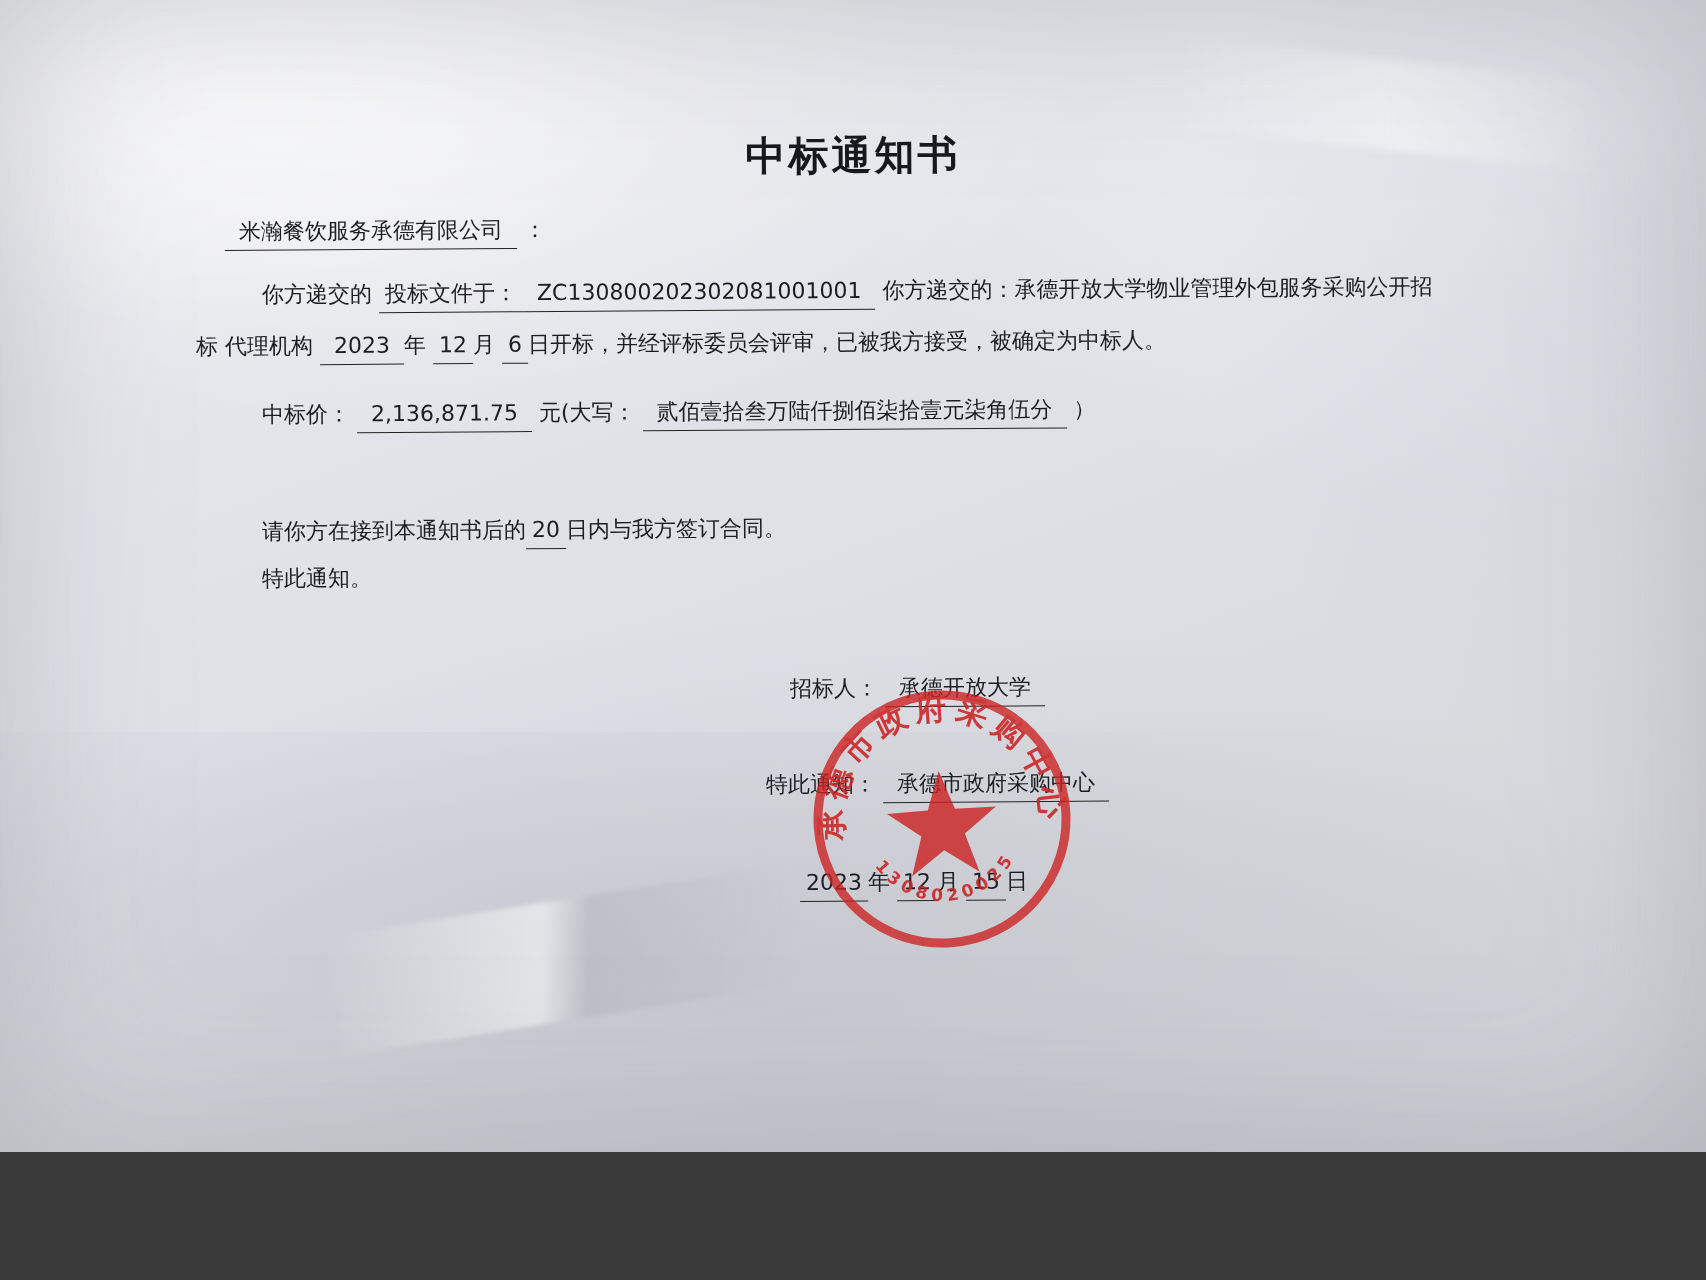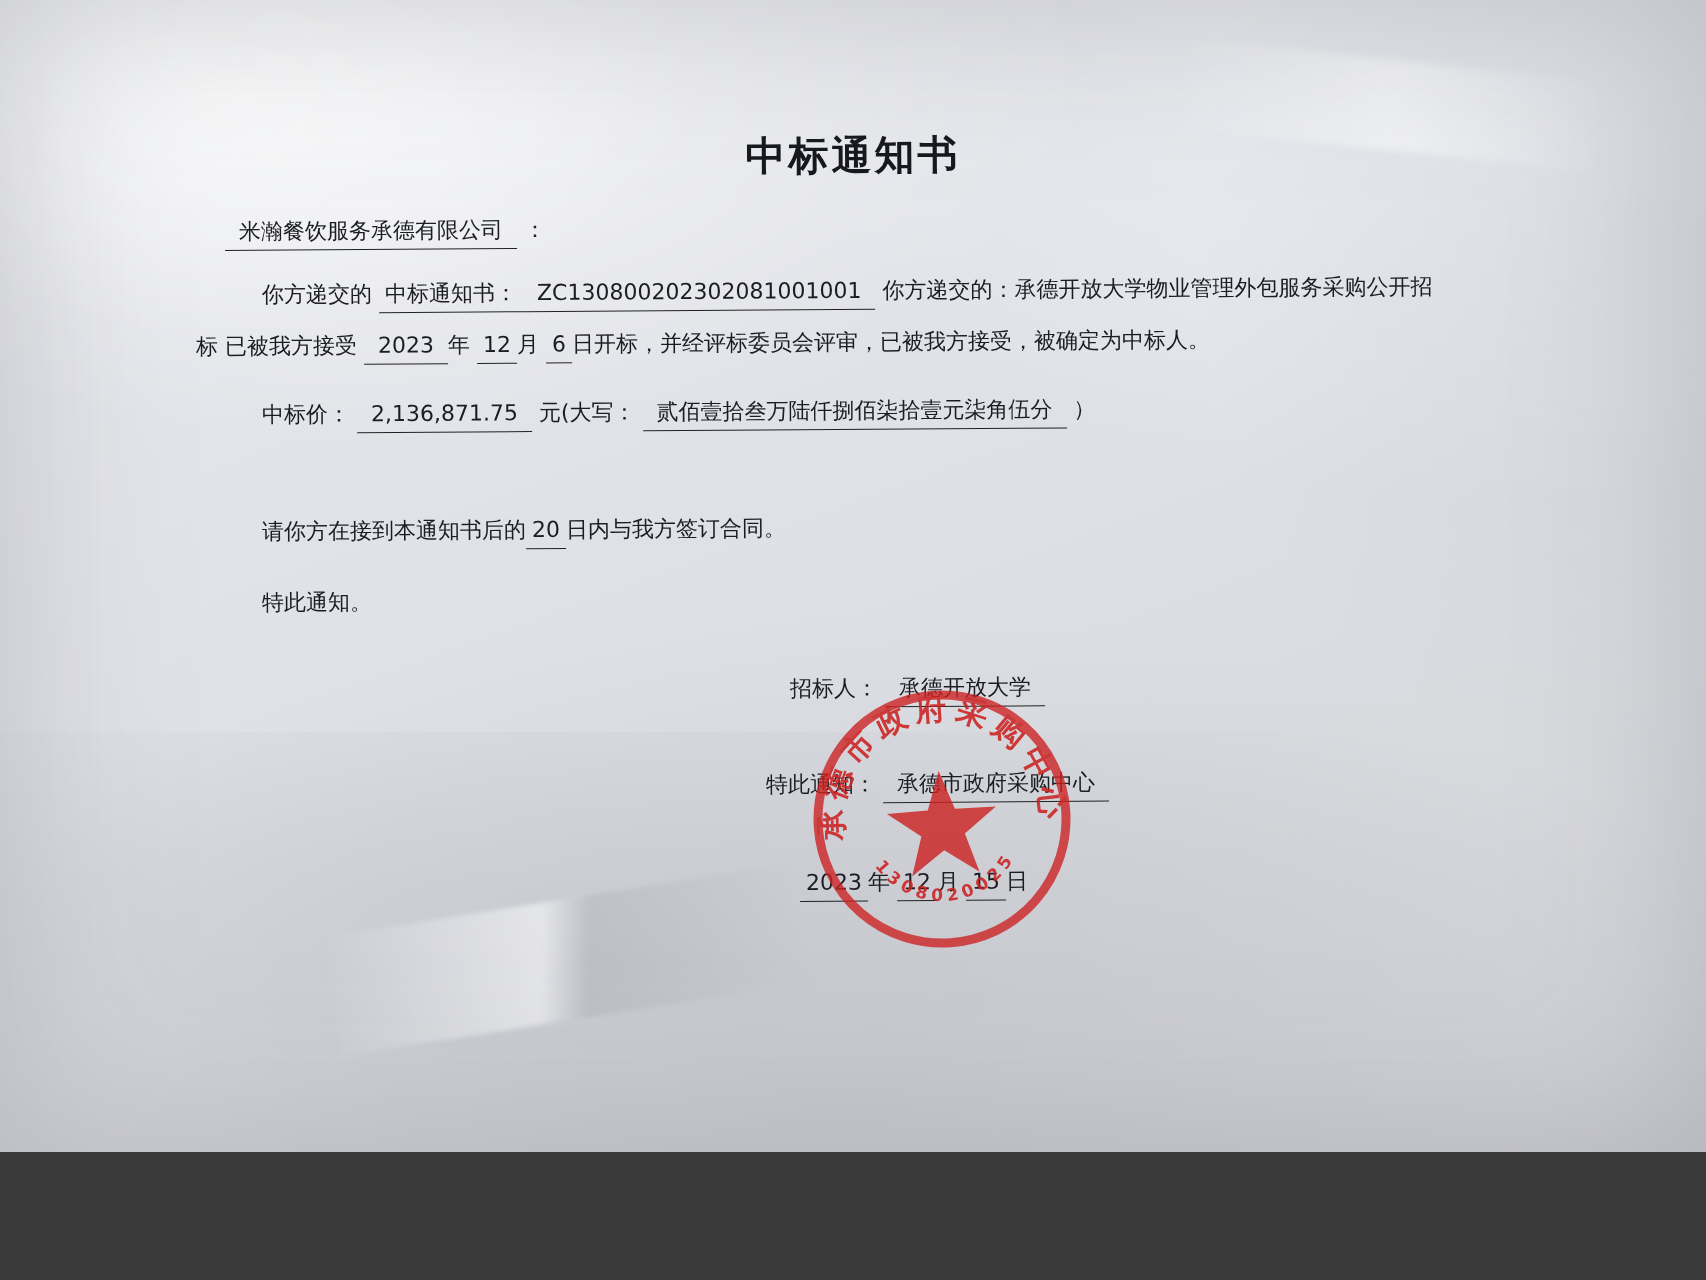--- a/index.html
+++ b/index.html
@@ -92,21 +92,21 @@
     border-bottom: 1.6px solid #222;
     padding: 0 6px 2px 6px;
   }
   .u-wide { padding: 0 14px 2px 14px; }
 
   .l-addressee { left: 225px; top: 215px; }
   .l-body1     { left: 262px; top: 278px; }
   .l-body2     { left: 196px; top: 330px; }
   .l-price     { left: 262px; top: 398px; }
   .l-sign      { left: 262px; top: 515px; }
-  .l-note      { left: 262px; top: 586px; }
+  .l-note      { left: 262px; top: 562px; }
   .l-tenderer  { left: 790px; top: 672px; }
   .l-agency    { left: 766px; top: 768px; }
   .l-date      { left: 800px; top: 866px; }
 
   
   .seal {
     position: absolute;
     left: 808px;
     top: 685px;
     width: 268px;
@@ -137,27 +137,27 @@
 
     <div class="title">中标通知书</div>
 
     <div class="line l-addressee">
       <span class="u u-wide">米瀚餐饮服务承德有限公司</span>
       <span>：</span>
     </div>
 
     <div class="line l-body1">
       <span>你方递交的</span>
-      <span class="u">中标通知书：</span><span class="u u-wide">ZC130800202302081001001</span>
+      <span class="u">投标文件于：</span><span class="u u-wide">ZC130800202302081001001</span>
       <span>你方递交的：</span><span>承德开放大学物业管理外包服务采购公开招</span>
     </div>
 
     <div class="line l-body2">
       <span>标</span>
-      <span>已被我方接受</span>
+      <span>代理机构</span>
       <span class="u u-wide">2023</span><span>年</span>
       <span class="u">12</span><span>月</span>
       <span class="u">6</span><span>日开标，并经评标委员会评审，已被我方接受，被确定为中标人。</span>
     </div>
 
     <div class="line l-price">
       <span>中标价：</span>
       <span class="u u-wide">2,136,871.75</span>
       <span>元(大写：</span>
       <span class="u u-wide">贰佰壹拾叁万陆仟捌佰柒拾壹元柒角伍分</span>

